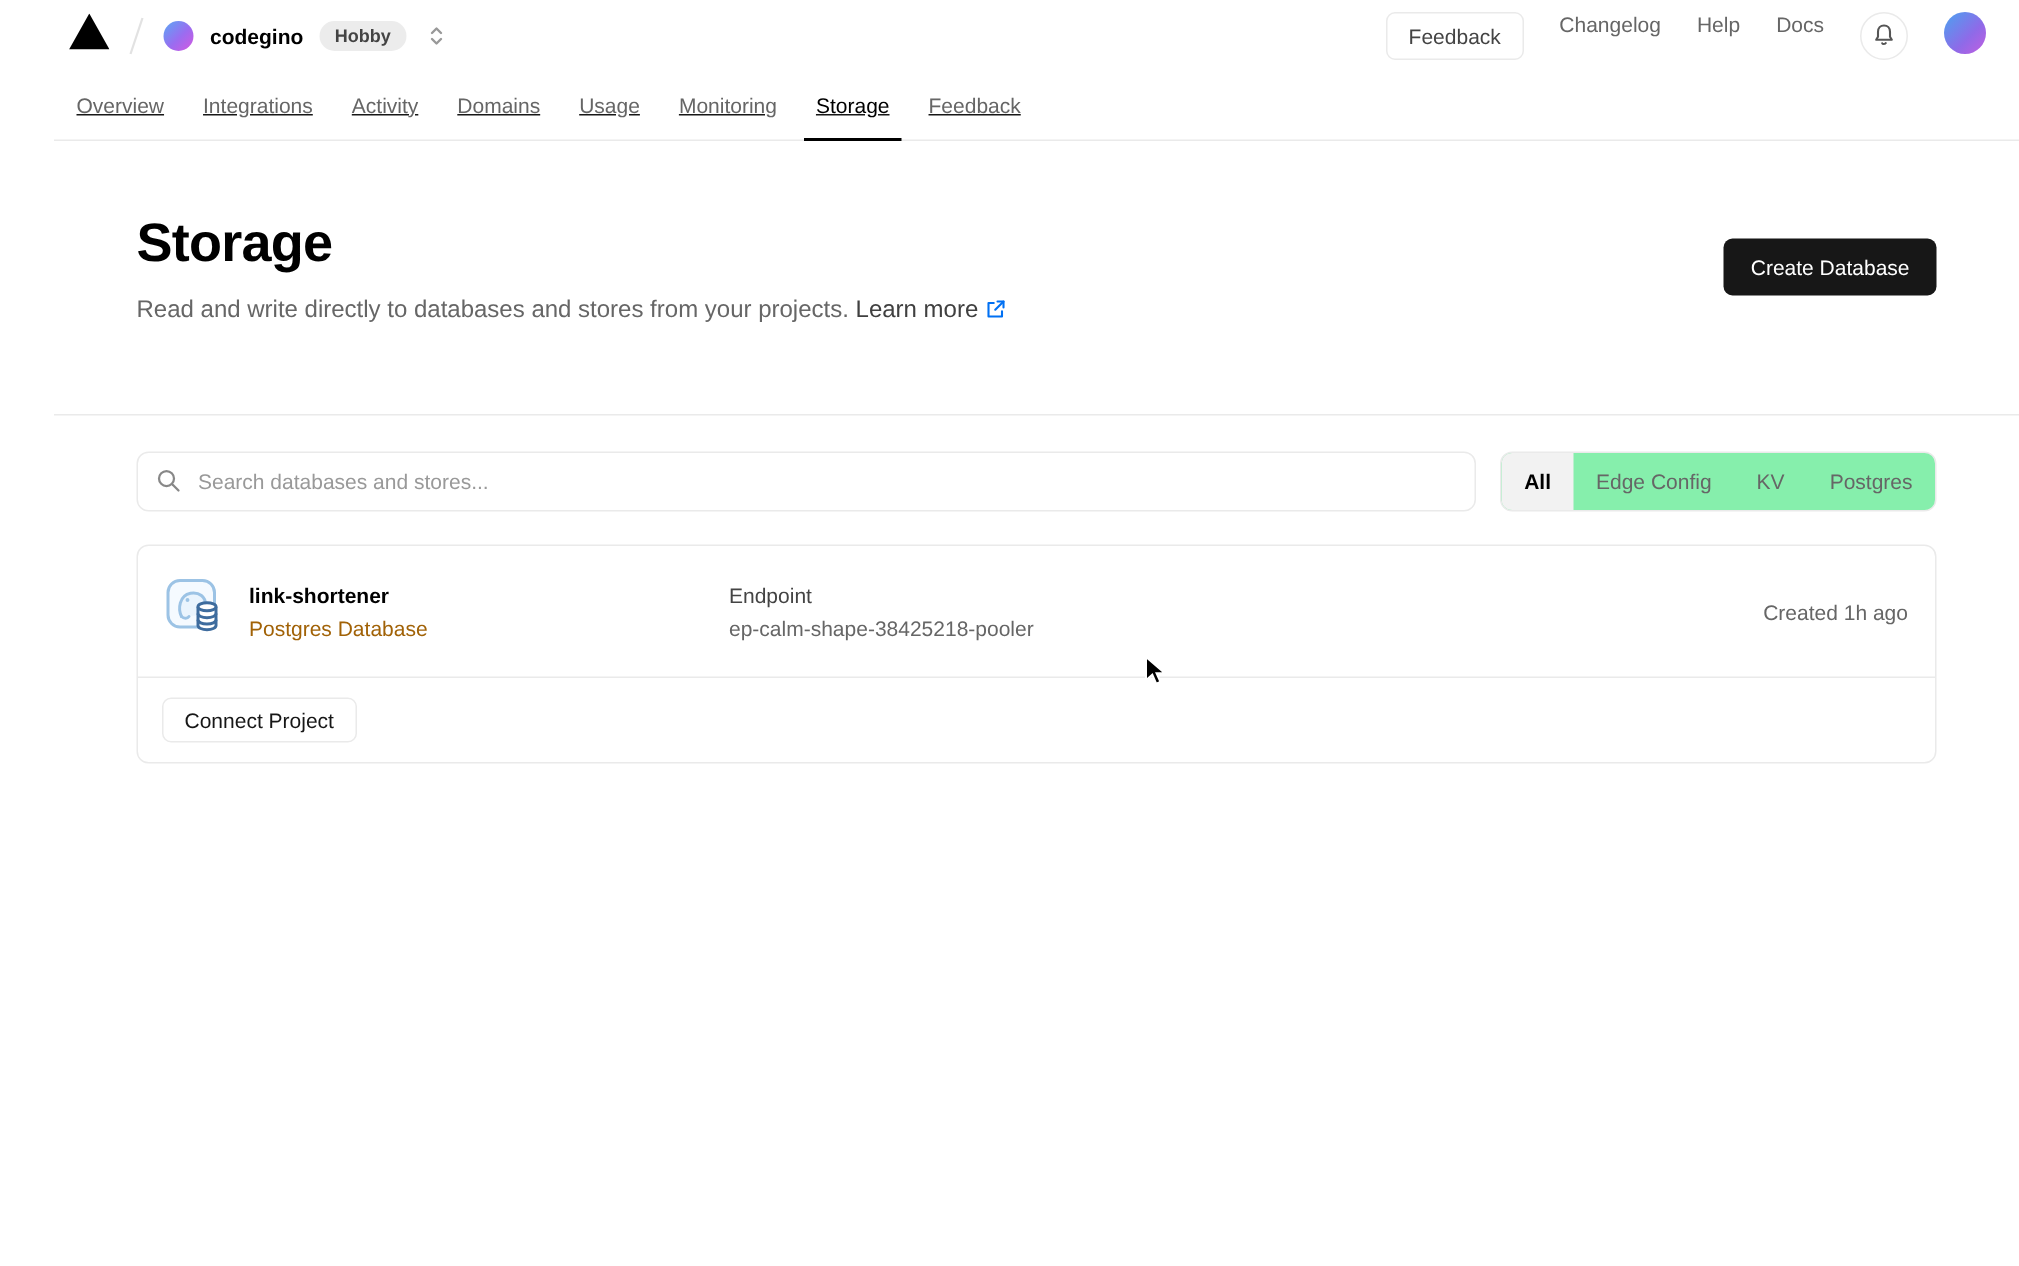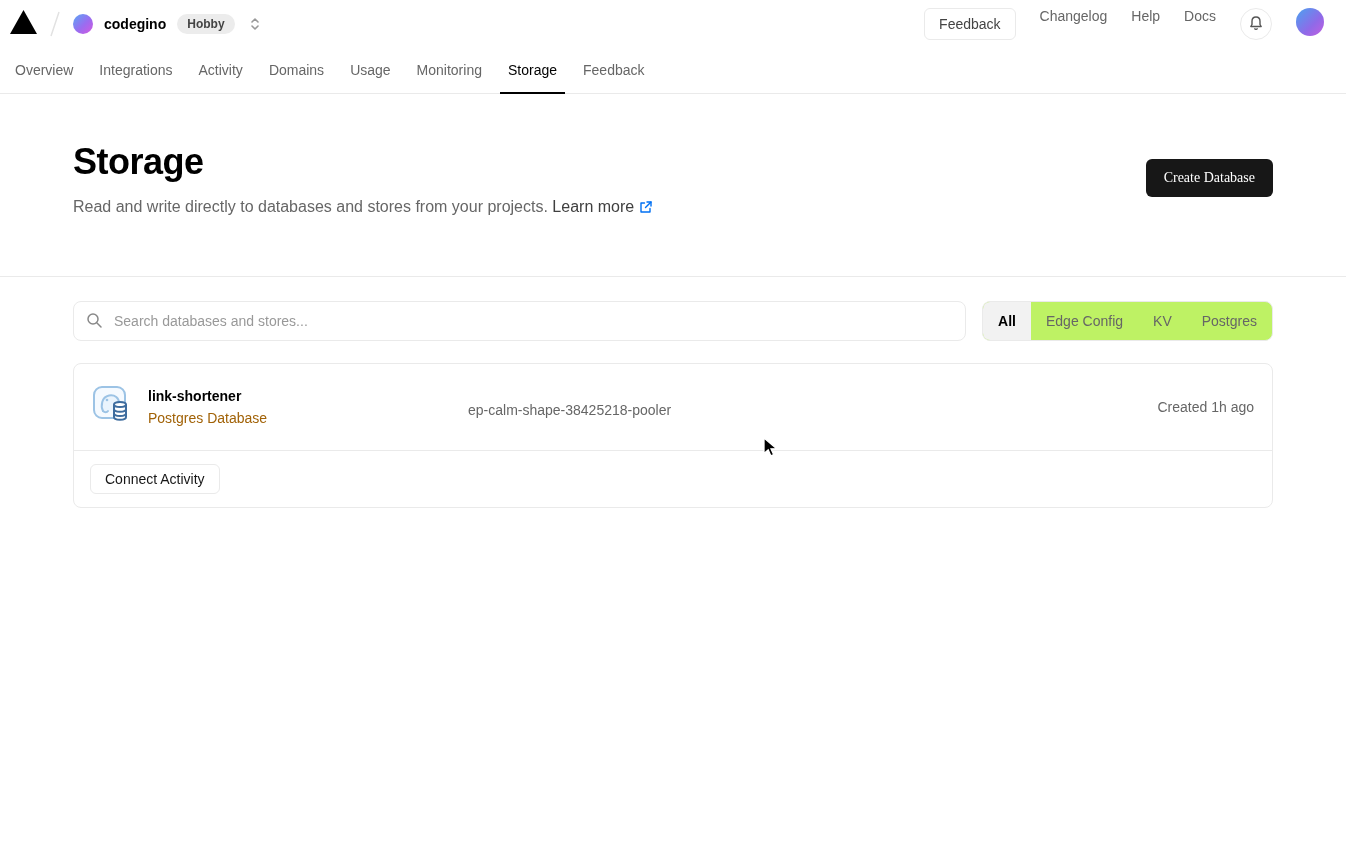--- a/index.html
+++ b/index.html
@@ -1,18 +1,18 @@
 <!DOCTYPE html>
 <html><head>
 <meta charset="utf-8">
 <style>
   * { margin:0; padding:0; box-sizing:border-box; }
   html,body { width:1346px; height:844px; background:#fff; overflow:hidden;
               font-family:"Liberation Sans", sans-serif; color:#171717; }
-  .page { position:relative; width:1346px; height:844px; background:#fff; }
+  .page { position:relative; width:1346px; height:844px; background:#fff;padding-left:36px; }
 
   
   .header { display:flex; align-items:center; height:47px; padding:0 22px 0 10px; }
   .hleft { display:flex; align-items:center; gap:11px; }
   .tri { display:block; }
   .slash svg { display:block; }
   .avatar-sm { width:20px; height:20px; border-radius:50%;
                background:linear-gradient(135deg,#5aa8f5 0%,#9b6cf0 55%,#d558e0 100%); }
   .proj-name { font-size:14px; font-weight:700; color:#000; }
   .plan-badge { background:#ececec; color:#444; font-size:12px; font-weight:600;
@@ -23,48 +23,48 @@
                   height:32px; padding:0 14px; font-size:14px; color:#444; cursor:pointer;
                   font-family:"Liberation Sans", sans-serif; }
   .hlink { font-size:14px; color:#666; cursor:pointer; }
   .bell-wrap { width:32px; height:32px; border:1px solid #eaeaea; border-radius:50%;
                display:flex; align-items:center; justify-content:center; cursor:pointer; }
   .avatar-lg { width:28px; height:28px; border-radius:50%; cursor:pointer;
                background:linear-gradient(135deg,#4aa3f0 0%,#8f6ae8 60%,#c25ee0 100%); }
 
   
   .nav { display:flex; align-items:stretch; height:47px; padding-left:7px; gap:10px;
-         border-bottom:1px solid #eaeaea; }
+         border-bottom:1px solid #eaeaea;text-decoration:underline; }
   .tab { display:flex; align-items:center; padding:0 8px; font-size:14px; color:#666;
          cursor:pointer; border-bottom:2px solid transparent; margin-bottom:-1px; }
   .tab.active { color:#000; border-bottom-color:#000; }
 
   
   .hero { border-bottom:1px solid #eaeaea; }
   .hero-inner { width:1200px; margin:0 auto; position:relative; padding:47px 0 58px; }
   .h1 { font-size:36px; font-weight:600; letter-spacing:-0.5px; color:#000; }
   .hero-desc { margin-top:15px; font-size:16px; color:#666; }
   .learn-more { color:#404040; text-decoration:none; cursor:pointer; }
   .ext-icon { display:inline-block; vertical-align:-2px; margin-left:5px; }
   .create-btn { position:absolute; right:0; top:65px; height:38px; padding:0 18px;
                 background:#171717; color:#fff; font-size:14px; font-weight:500;
                 border:none; border-radius:6px; cursor:pointer;
-                font-family:Liberation Serif, serif; }
+                font-family:Liberation Sans, sans-serif; }
 
   
   .content { width:1200px; margin:24px auto 0; }
   .search-row { display:flex; gap:16px; }
   .search-box { flex:1; position:relative; height:40px; }
   .search-box input { width:100%; height:40px; border:1px solid #eaeaea; border-radius:8px;
                       padding:0 12px 0 40px; font-size:14px; color:#171717; outline:none;
                       font-family:"Liberation Sans", sans-serif; }
   .search-box input::placeholder { color:#999; }
   .search-ic { position:absolute; left:13px; top:11px; }
   .filter-group { display:flex; align-items:stretch; height:40px; border:1px solid #eaeaea;
-                  border-radius:8px; overflow:hidden; background:#bef264; }
+                  border-radius:8px; overflow:hidden; background:#86efac; }
   .filter { display:flex; align-items:center; padding:0 15px; font-size:14px; color:#666;
             cursor:pointer; white-space:nowrap; }
   .filter.active { background:#f2f2f2; color:#000; font-weight:600; }
 
   
   .card { margin-top:22px; border:1px solid #eaeaea; border-radius:8px; background:#fff; }
   .card-row { display:flex; align-items:center; padding:21px 18px; cursor:pointer;justify-content:center; }
   .db-icon { flex:0 0 auto; }
   .db-titles { margin-left:16px; width:300px; }
   .db-name { font-size:14px; font-weight:700; color:#000; }
@@ -181,26 +181,27 @@
               <path d="M22 24 C22 25.6 24.7 26.8 28 26.8 C31.3 26.8 34 25.6 34 24" fill="none" stroke="#3e6c9e" stroke-width="2"></path>
               <path d="M22 28.2 C22 29.8 24.7 31 28 31 C31.3 31 34 29.8 34 28.2" fill="none" stroke="#3e6c9e" stroke-width="2"></path>
             </g>
           </svg>
         </span>
         <div class="db-titles">
           <div class="db-name">link-shortener</div>
           <div class="db-type">Postgres Database</div>
         </div>
         <div class="db-endpoint">
+          <div class="ep-label">Endpoint</div>
           <div class="ep-value">ep-calm-shape-38425218-pooler</div>
         </div>
         <div class="db-created">Created 1h ago</div>
       </div>
       <div class="card-footer">
-        <button class="connect-btn">Connect Activity</button>
+        <button class="connect-btn">Connect Project</button>
       </div>
     </div>
   </div>
 
   <span class="cursor">
     <svg width="15" height="21" viewBox="0 0 15 21">
       <polygon points="1,1 1,16.5 5.2,12.8 7.8,18.8 10.6,17.6 8,11.8 13.4,11.6" fill="#000" stroke="#fff" stroke-width="1.3"></polygon>
     </svg>
   </span>
 

